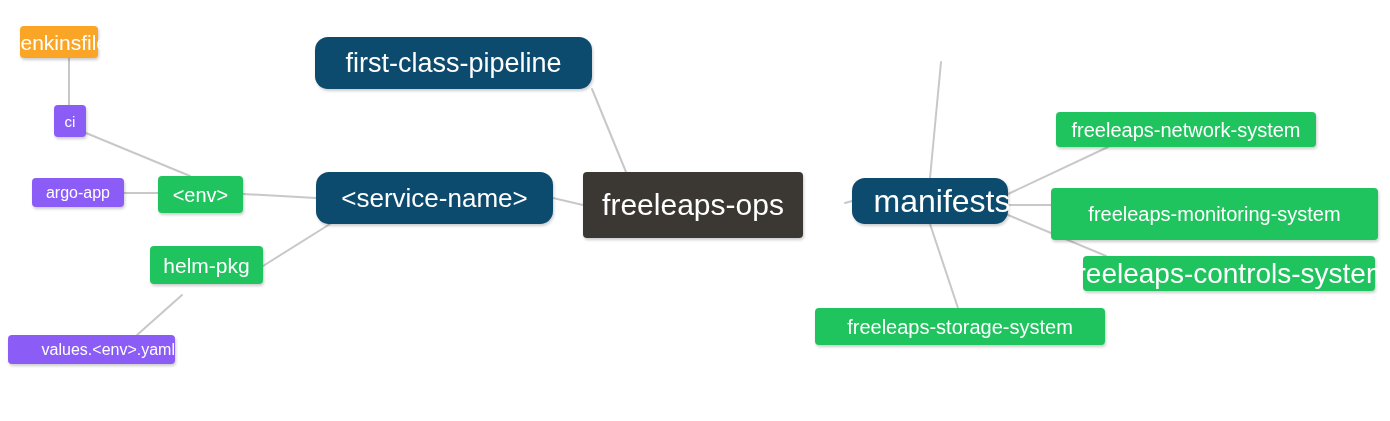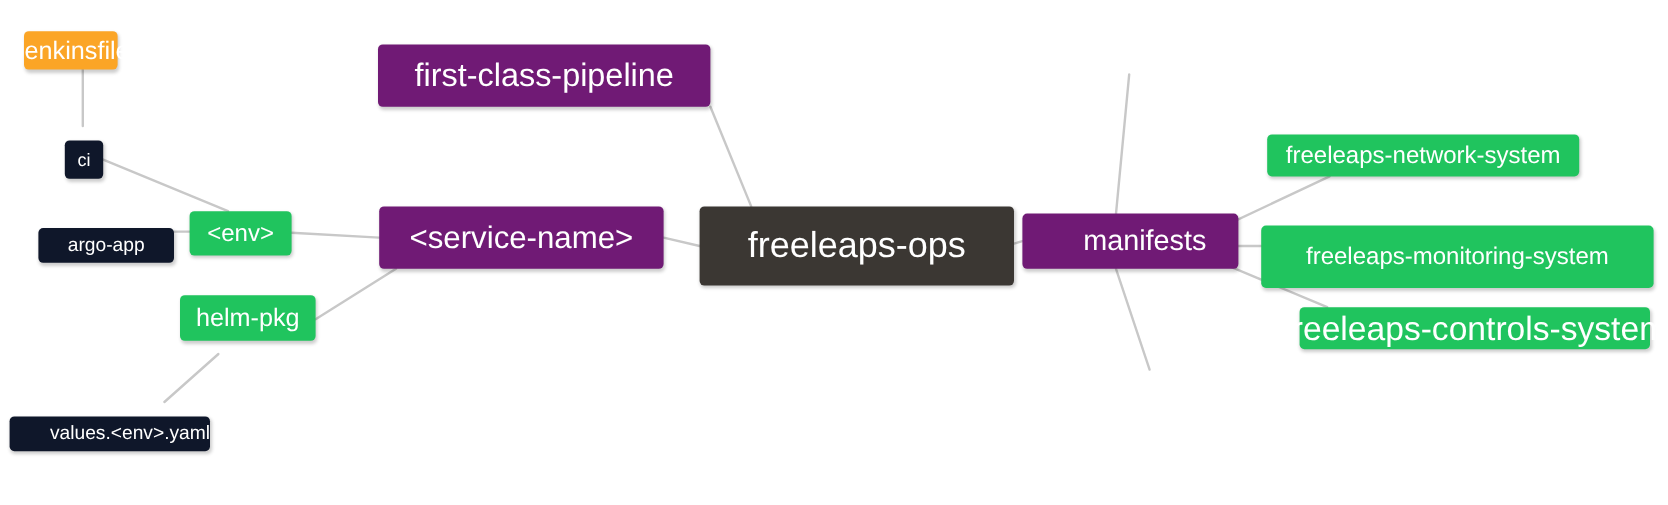--- a/index.html
+++ b/index.html
@@ -33,24 +33,24 @@
     justify-content: center;
     box-sizing: border-box;
     border-radius: 4px;
     color: #ffffff;
     white-space: nowrap;
     line-height: 1;
     box-shadow: 1px 2px 3px rgba(0,0,0,0.20);
     text-rendering: optimizeLegibility;
   }
   .n-root   { background: #3b3733; }
-  .n-blue   { background: #701a75; }
+  .n-blue   { background: #0c4a6e; border-radius: 13px; }
   .n-green  { background: #20c45e; }
   .n-orange { background: #fba526; }
-  .n-red    { background: #0f172a; margin-top: 12px; }
+  .n-red    { background: #8b5cf6; }
 </style>
 </head>
 <body>
 
 <div id="canvas">
   <svg id="edges" viewBox="0 0 1390 421" width="1390" height="421">
       <path d="M 583,205 L 553,198" stroke="#c8c8c8" stroke-width="2" fill="none" stroke-linecap="round"></path>
       <path d="M 626,172 L 592,89" stroke="#c8c8c8" stroke-width="2" fill="none" stroke-linecap="round"></path>
       <path d="M 845,203 L 852,201" stroke="#c8c8c8" stroke-width="2" fill="none" stroke-linecap="round"></path>
       <path d="M 316,198 L 243,194" stroke="#c8c8c8" stroke-width="2" fill="none" stroke-linecap="round"></path>
@@ -58,52 +58,55 @@
       <path d="M 190,176 L 86,133" stroke="#c8c8c8" stroke-width="2" fill="none" stroke-linecap="round"></path>
       <path d="M 158,193 L 124,193" stroke="#c8c8c8" stroke-width="2" fill="none" stroke-linecap="round"></path>
       <path d="M 69,105 L 69,58" stroke="#c8c8c8" stroke-width="2" fill="none" stroke-linecap="round"></path>
       <path d="M 182,295 L 137,335" stroke="#c8c8c8" stroke-width="2" fill="none" stroke-linecap="round"></path>
       <path d="M 930,178 L 941,62" stroke="#c8c8c8" stroke-width="2" fill="none" stroke-linecap="round"></path>
       <path d="M 1008,194 L 1108,147" stroke="#c8c8c8" stroke-width="2" fill="none" stroke-linecap="round"></path>
       <path d="M 1008,205 L 1051,205" stroke="#c8c8c8" stroke-width="2" fill="none" stroke-linecap="round"></path>
       <path d="M 1008,215 L 1106,256" stroke="#c8c8c8" stroke-width="2" fill="none" stroke-linecap="round"></path>
       <path d="M 930,224 L 958,308" stroke="#c8c8c8" stroke-width="2" fill="none" stroke-linecap="round"></path>
     </svg>
-<div class="node n-root" style="left: 583px; top: 172px; width: 262px; height: 66px; font-size: 30px;">
+<div class="node n-root" style="left: 583px; top: 172px; width: 220px; height: 66px; font-size: 30px;">
       <span>freeleaps-ops</span>
     </div>
     <div class="node n-blue" style="left: 315px; top: 37px; width: 277px; height: 52px; font-size: 27px;">
       <span>first-class-pipeline</span>
     </div>
     <div class="node n-blue" style="left: 316px; top: 172px; width: 237px; height: 52px; font-size: 26px; text-align: center;">
       <span>&lt;service-name&gt;</span>
     </div>
-    <div class="node n-blue" style="left: 852px; top: 178px; width: 180px; height: 46px; font-size: 24px; padding-left: 24px;">
+    <div class="node n-blue" style="left: 852px; top: 178px; width: 156px; height: 46px; font-size: 32px; padding-left: 24px;">
       <span>manifests</span>
     </div>
     <div class="node n-green" style="left: 158px; top: 176px; width: 85px; height: 37px; font-size: 20px;">
       <span>&lt;env&gt;</span>
     </div>
     <div class="node n-green" style="left: 150px; top: 246px; width: 113px; height: 38px; font-size: 21px;">
       <span>helm-pkg</span>
     </div>
     <div class="node n-orange" style="left: 20px; top: 26px; width: 78px; height: 32px; font-size: 21px;">
       <span>Jenkinsfile</span>
     </div>
     <div class="node n-red" style="left: 54px; top: 105px; width: 32px; height: 32px; font-size: 15px;">
       <span>ci</span>
     </div>
-    <div class="node n-red" style="left: 32px; top: 178px; width: 113px; height: 29px; font-size: 16px;">
+    <div class="node n-red" style="left: 32px; top: 178px; width: 92px; height: 29px; font-size: 16px;">
       <span>argo-app</span>
     </div>
     <div class="node n-red" style="left: 8px; top: 335px; width: 167px; height: 29px; font-size: 16px; justify-content: flex-end;">
       <span>values.&lt;env&gt;.yaml</span>
     </div>
     <div class="node n-green" style="left: 1056px; top: 112px; width: 260px; height: 35px; font-size: 20px;">
       <span>freeleaps-network-system</span>
     </div>
     <div class="node n-green" style="left: 1051px; top: 188px; width: 327px; height: 52px; font-size: 20px;">
       <span>freeleaps-monitoring-system</span>
     </div>
     <div class="node n-green" style="left: 1059px; top: 256px; width: 292px; height: 35px; font-size: 28px; margin-left: 24px;">
       <span>freeleaps-controls-system</span>
     </div>
+    <div class="node n-green" style="left: 815px; top: 308px; width: 290px; height: 37px; font-size: 20px;">
+      <span>freeleaps-storage-system</span>
+    </div>
   </div>
 
 </body></html>

